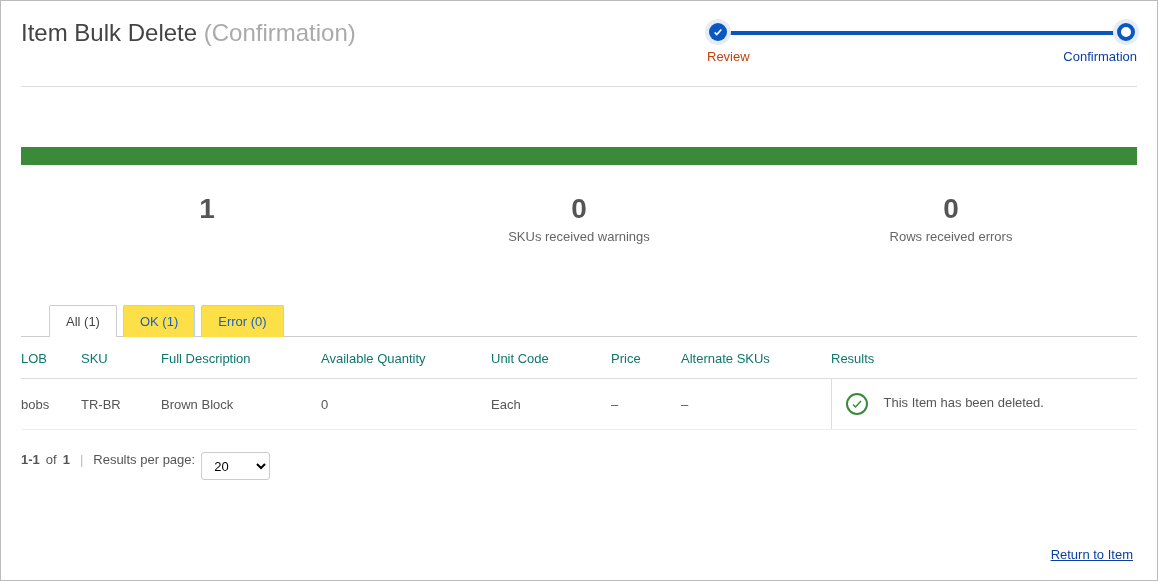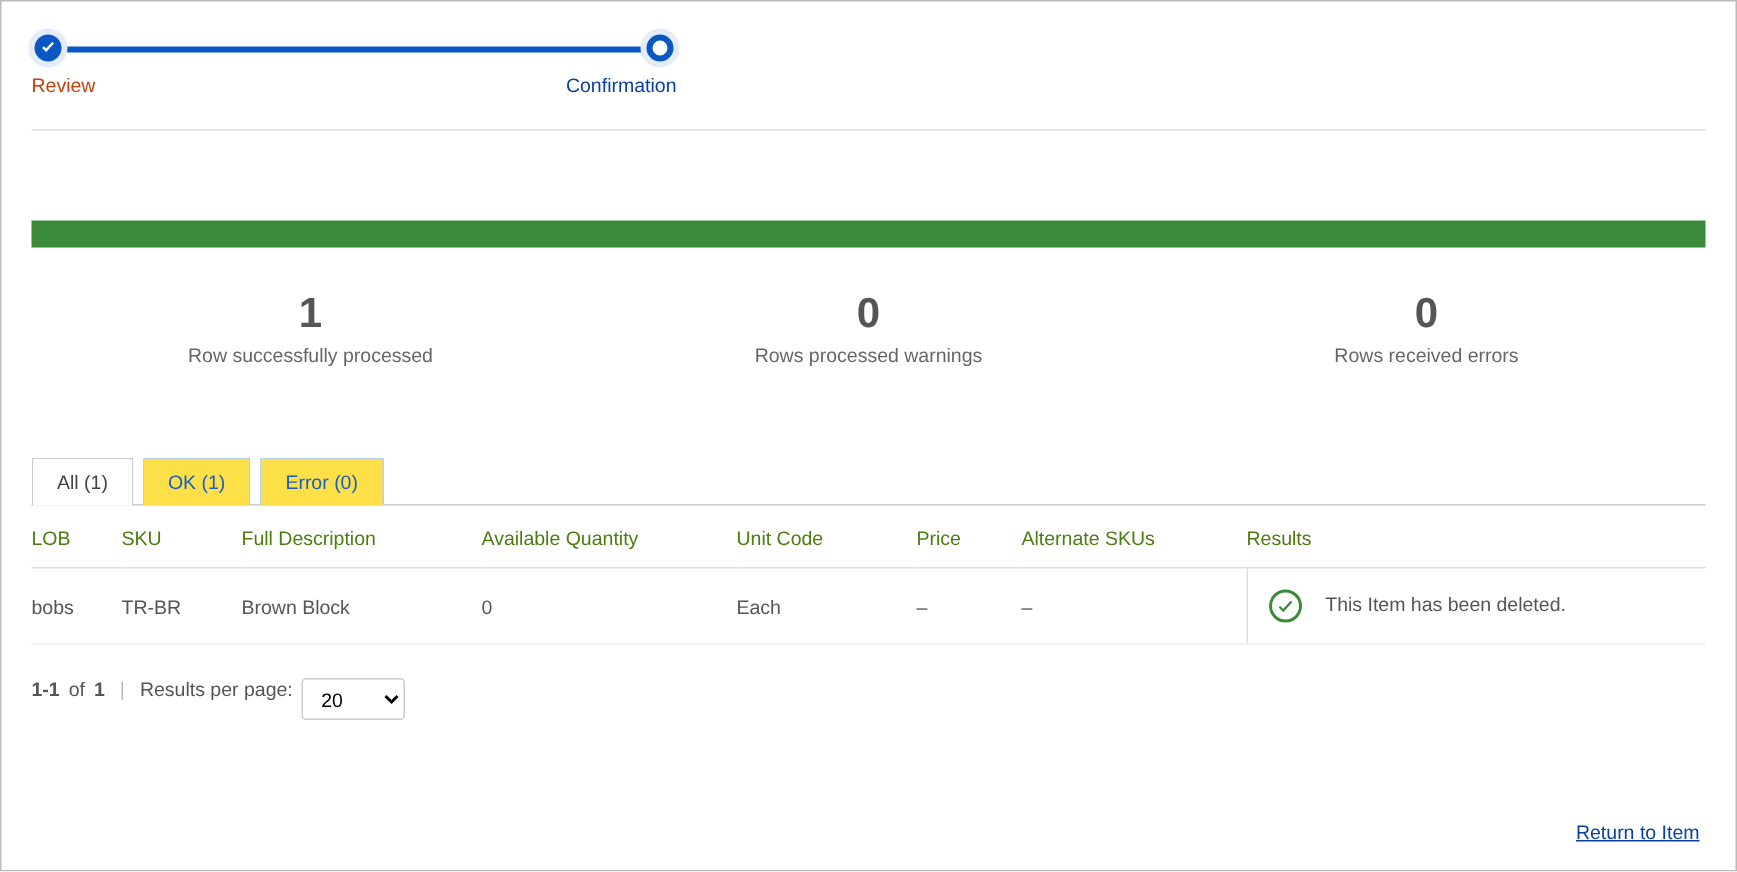--- a/index.html
+++ b/index.html
@@ -19,38 +19,41 @@
     .stepper-labels .l { color: #c2410c; }
     .stepper-labels .r { color: #0a3ea0; }
     .hr { border: none; border-top: 1px solid #ddd; margin: 22px 0 60px 0; }
     .greenbar { height: 18px; background: #3a8a3a; margin-bottom: 28px; }
     .stats { display: flex; text-align: center; margin-bottom: 60px; }
     .stat { flex: 1; }
     .stat .num { font-size: 28px; font-weight: bold; color: #555; }
     .stat .label { font-size: 13px; color: #666; margin-top: 4px; }
     .tabs { display: flex; gap: 6px; border-bottom: 1px solid #ccc; }
     .tab { padding: 8px 16px; font-size: 13px; border: 1px solid #b6d0ee; border-bottom: none; background: #fde047; color: #1a5fc2; cursor: pointer; position: relative; top: 1px; border-radius: 2px 2px 0 0; }
-    .tab.active { background: #fff; border-color: #ccc; color: #444; }
+    .tab.active { background: #fff; border-color: #ccc; color: #444; margin-left: 28px; }
     table { width: 100%; border-collapse: collapse; font-size: 13px; }
-    th { text-align: left; font-weight: 400; color: #4d7c0f; padding: 14px 6px 12px 0; border-bottom: 1px solid #ddd; }
+    th { text-align: left; font-weight: 400; color: #0f766e; padding: 14px 6px 12px 0; border-bottom: 1px solid #ddd; }
     td { padding: 14px 6px 14px 0; border-bottom: 1px solid #eee; color: #555; vertical-align: middle; }
     td.results { border-left: 1px solid #ddd; padding-left: 14px; }
     .ok-icon { display: inline-flex; width: 22px; height: 22px; border: 2px solid #3a8a3a; border-radius: 50%; align-items: center; justify-content: center; margin-right: 16px; vertical-align: middle; }
     .ok-icon svg { width: 12px; height: 12px; }
     .pager { margin-top: 22px; font-size: 13px; color: #555; display: flex; align-items: flex-start; gap: 6px; }
     .pager .sep { color: #bbb; margin: 0 4px; }
     select { font-size: 13px; padding: 4px 24px 4px 8px; border: 1px solid #ccc; border-radius: 3px; background: #fff; height: 28px; }
     .footer-link { position: absolute; right: 24px; bottom: 18px; font-size: 13px; }
     .footer-link a { color: #0a3ea0; text-decoration: underline; }
   </style>
 </head>
 <body>
 
 <div class="frame">
   <div class="header-row">
+    <h1 class="title">
+      <span>Item Bulk Delete </span><span class="sub">(Confirmation)</span>
+    </h1>
     <div class="stepper">
       <div class="stepper-track">
         <div class="stepper-line"></div>
         <div class="stepper-node left">
           <span>
             <svg viewBox="0 0 24 24" fill="none" stroke="#fff" stroke-width="4">
                 <polyline points="4,13 9,18 20,6"></polyline>
               </svg>
           </span>
         </div>
@@ -63,25 +66,24 @@
     </div>
   </div>
 
   <hr class="hr">
 
   <div class="greenbar"></div>
 
   <div class="stats">
     <div class="stat">
       <div class="num">1</div>
-      <div class="label">Row successfully processed</div>
     </div>
     <div class="stat">
       <div class="num">0</div>
-      <div class="label">Rows processed warnings</div>
+      <div class="label">SKUs received warnings</div>
     </div>
     <div class="stat">
       <div class="num">0</div>
       <div class="label">Rows received errors</div>
     </div>
   </div>
 
   <div class="tabs">
     <div class="tab active">All (1)</div>
     <div class="tab">OK (1)</div>

